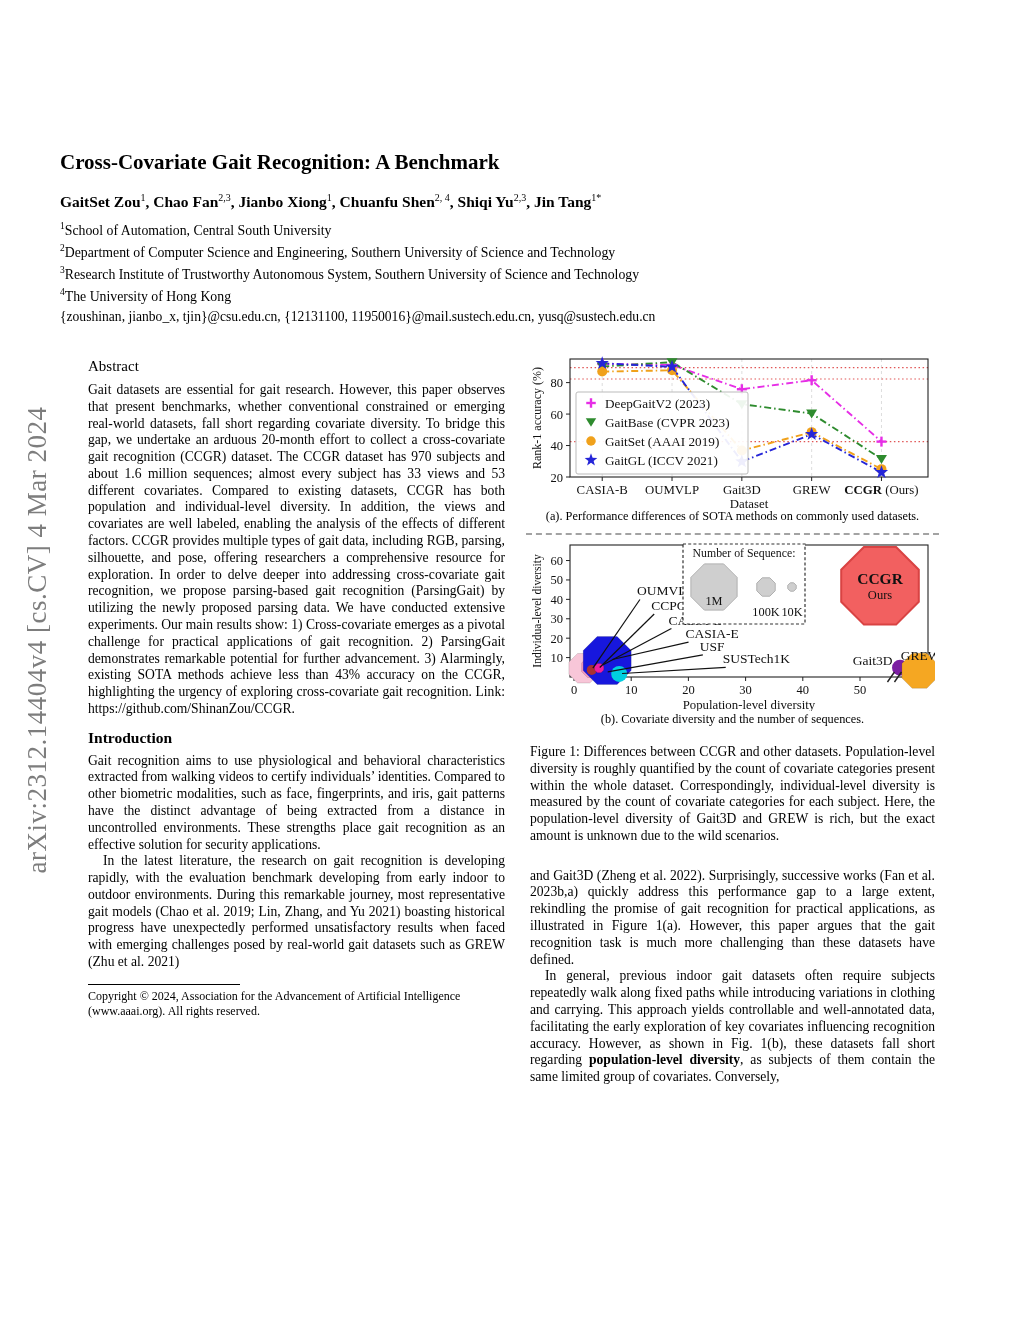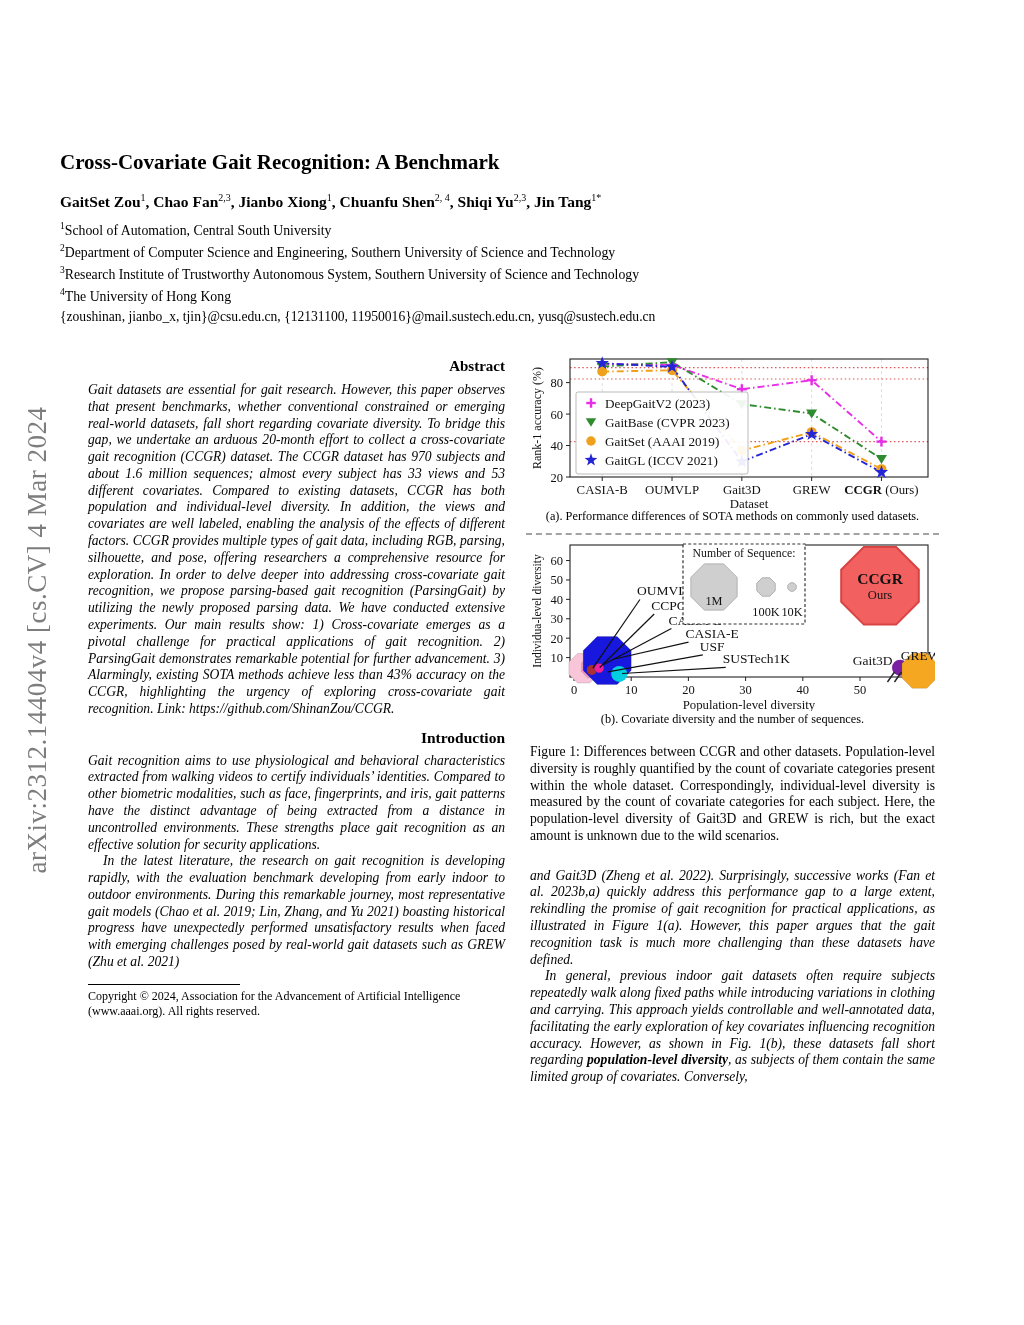--- a/index.html
+++ b/index.html
@@ -15,23 +15,23 @@
   }
   .header { position:absolute; top:150px; left:60px; width:904px; text-align:left; }
   .paper-title { font-size:21px; font-weight:bold; }
   .authors-line { margin-top:17px; font-size:15.5px; font-weight:bold; }
   .authors-line sup { font-weight:normal; font-size:10px; }
   .affiliations { margin-top:8px; font-size:13.8px; line-height:1.55; }
   .affiliations sup { font-size:9.5px; }
   .emails { margin-top:2px; font-size:13.6px; }
   .col-left  { position:absolute; left:88px;  top:358px; width:417px; }
   .col-right { position:absolute; left:530px; top:356px; width:405px; }
-  .sec-head { text-align:right; font-weight:bold; font-size:15px; margin-bottom:7px; }
-  .intro-head { text-align:right; font-weight:bold; font-size:15.5px; margin:11px 0 6px; }
-  p.body { font-size:13.6px; line-height:1.235; text-align:justify;font-style:italic; }
+  .sec-head { text-align:left; font-weight:normal; font-size:15px; margin-bottom:7px; }
+  .intro-head { text-align:left; font-weight:bold; font-size:15.5px; margin:11px 0 6px; }
+  p.body { font-size:13.6px; line-height:1.235; text-align:justify; }
   p.indent { text-indent:15px; }
   .footnote { margin-top:13px; font-size:12px; line-height:1.27; }
   .footnote-rule { width:152px; border-top:1px solid #000; margin-bottom:4px; }
   .footnote sup { font-size:8.5px; }
   .fn-first { text-indent:14px; }
   .subcap { font-size:12.3px; text-align:center; margin-top:1px; }
   .dashed-sep { border-top:2px dashed #a3a3a3; margin:9px -4px 6px -4px; }
   .figure-caption { font-size:13.6px; line-height:1.235; text-align:justify; margin-top:17px; }
   .rc-text { margin-top:23px; }
   svg text { font-family:"Liberation Serif", serif; fill:#111; }

